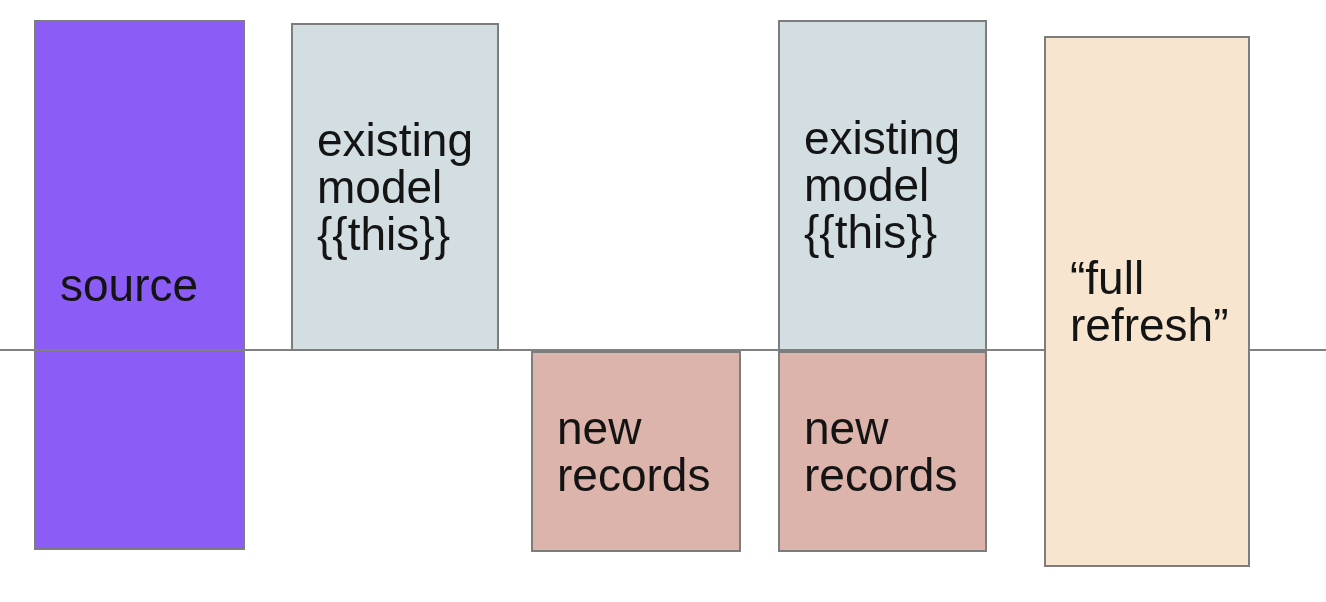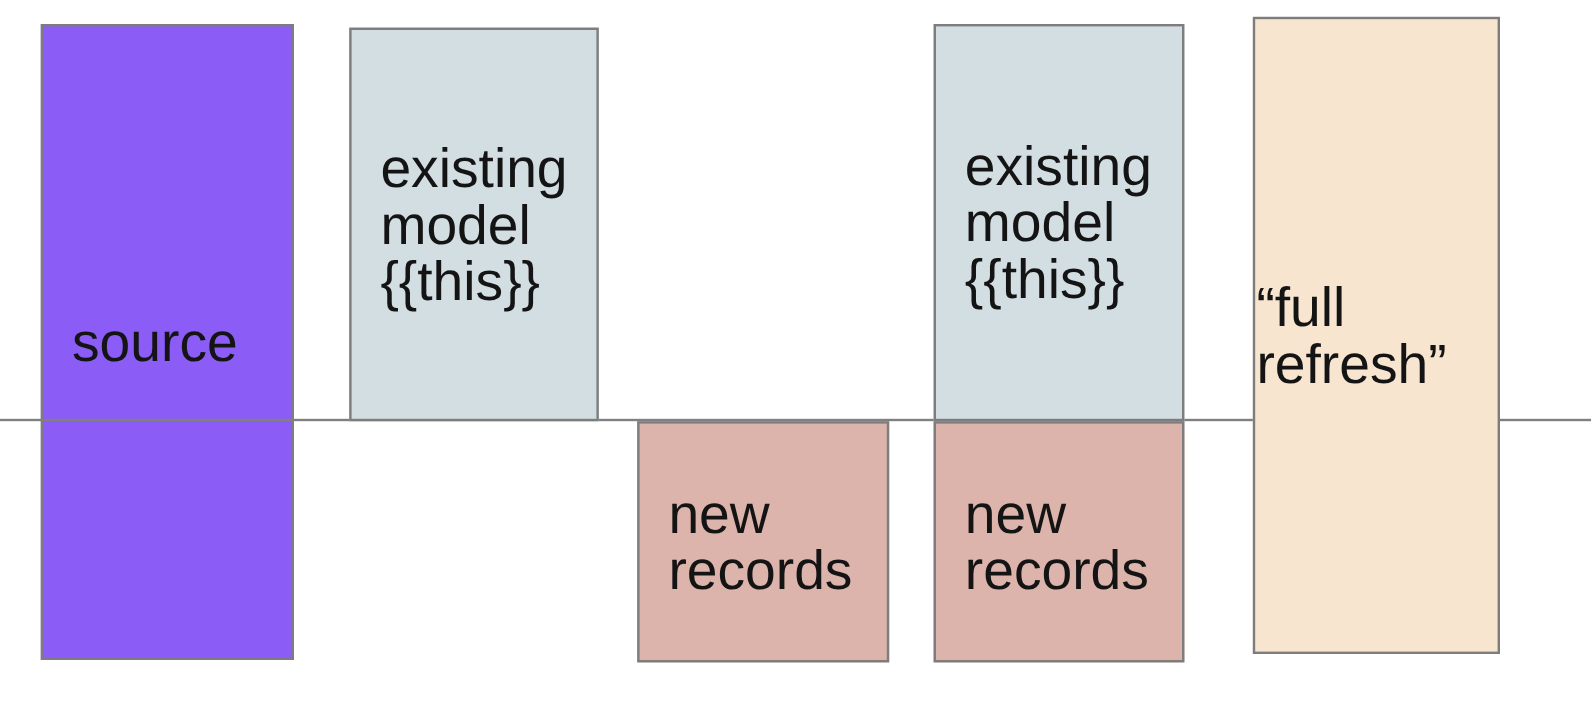--- a/index.html
+++ b/index.html
@@ -36,21 +36,21 @@
     padding-right: 6px;
   }
   .box .label {
     white-space: pre-line;
   }
   .b-source      { left: 34px;   top: 20px;  width: 211px; height: 530px; z-index: 1; }
   .b-existing-1  { left: 291px;  top: 23px;  width: 208px; height: 328px; z-index: 3; }
   .b-new-1       { left: 531px;  top: 351px; width: 210px; height: 201px; z-index: 3; }
   .b-existing-2  { left: 778px;  top: 20px;  width: 209px; height: 331px; z-index: 3; }
   .b-new-2       { left: 778px;  top: 351px; width: 209px; height: 201px; z-index: 3; }
-  .b-full        { left: 1044px; top: 14px;  width: 206px; height: 531px; z-index: 3; padding-left: 1px; align-items: center; }
+  .b-full        { left: 1044px; top: 36px;  width: 206px; height: 531px; z-index: 3; padding-left: 24px; align-items: center; }
 </style>
 </head>
 <body>
 
 <div class="stage">
 
   <div class="divider" style="background: rgb(128, 128, 128);"></div>
 
   <div class="box b-source" style="background: #8b5cf6;">
     <span class="label">source</span>

